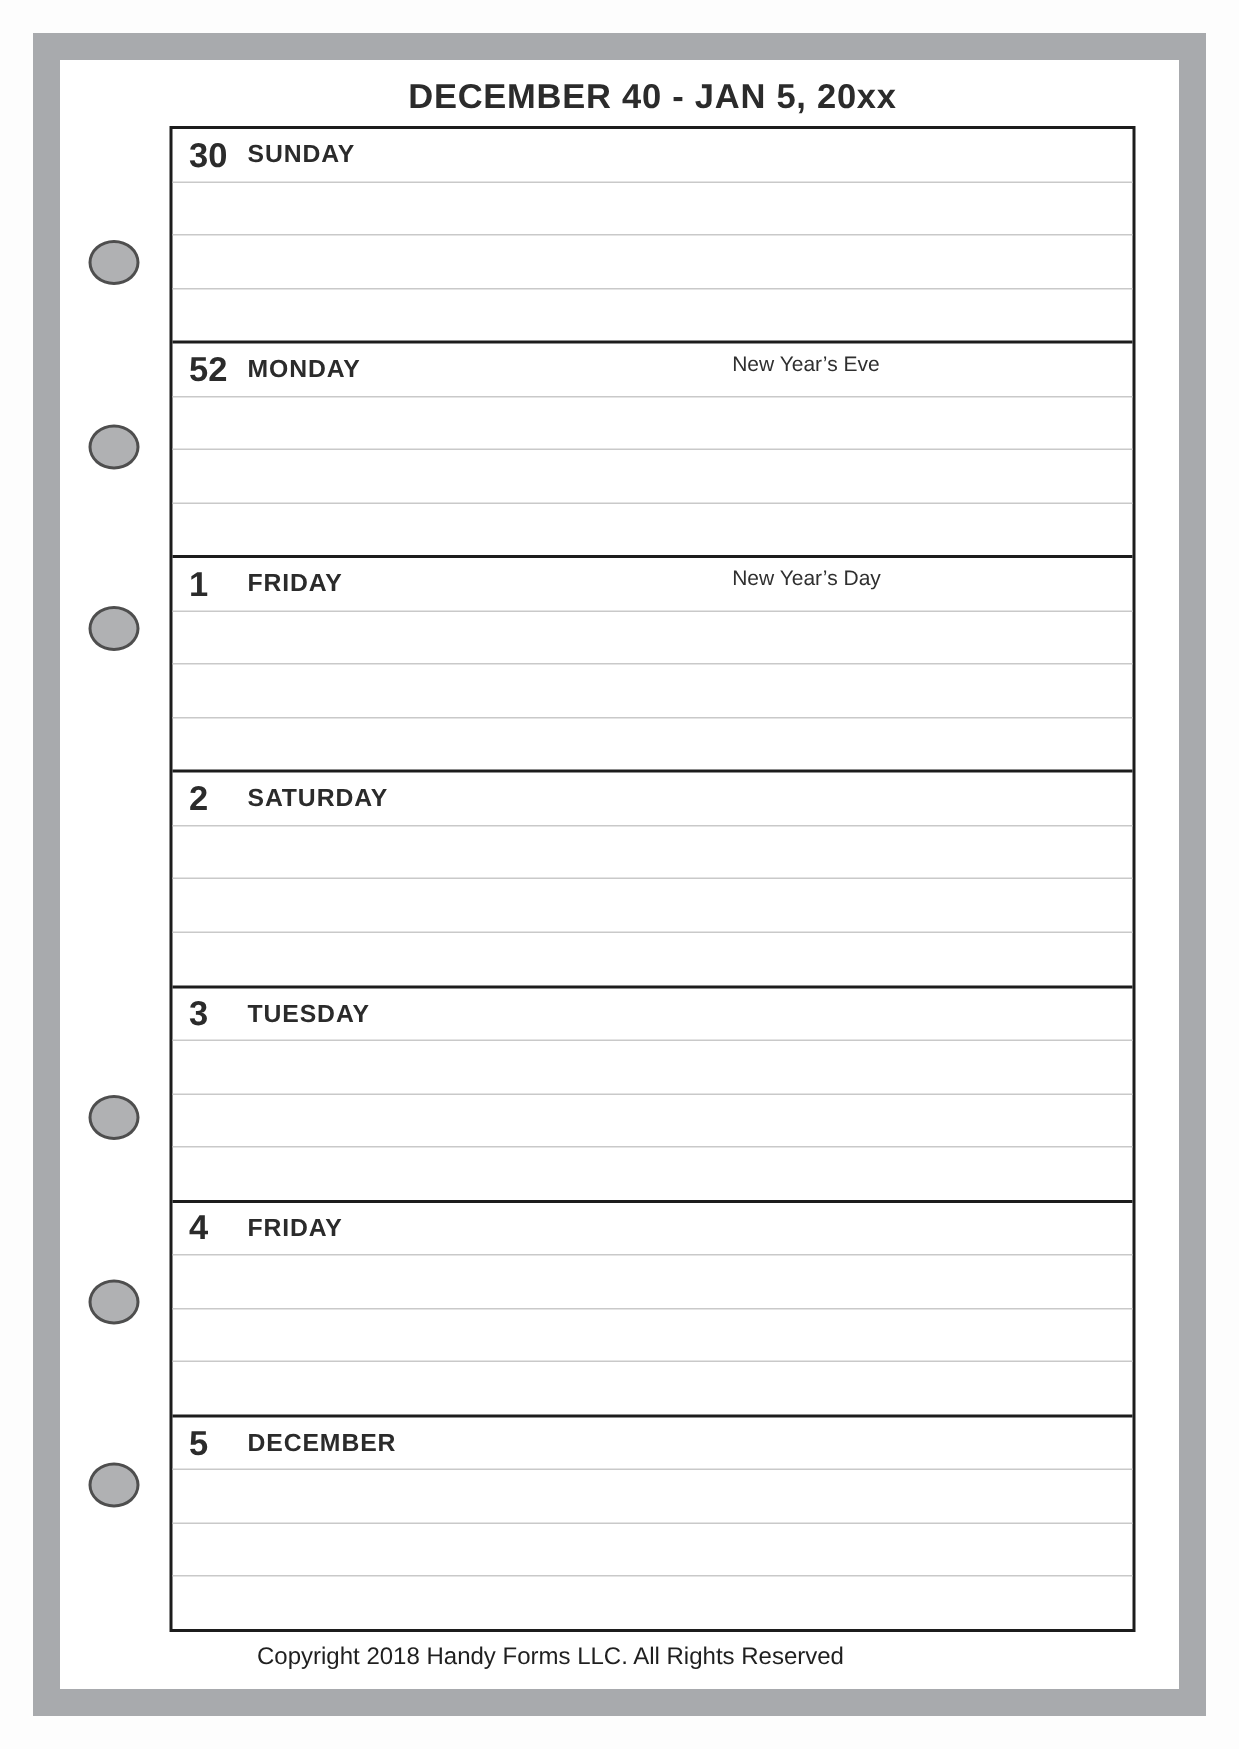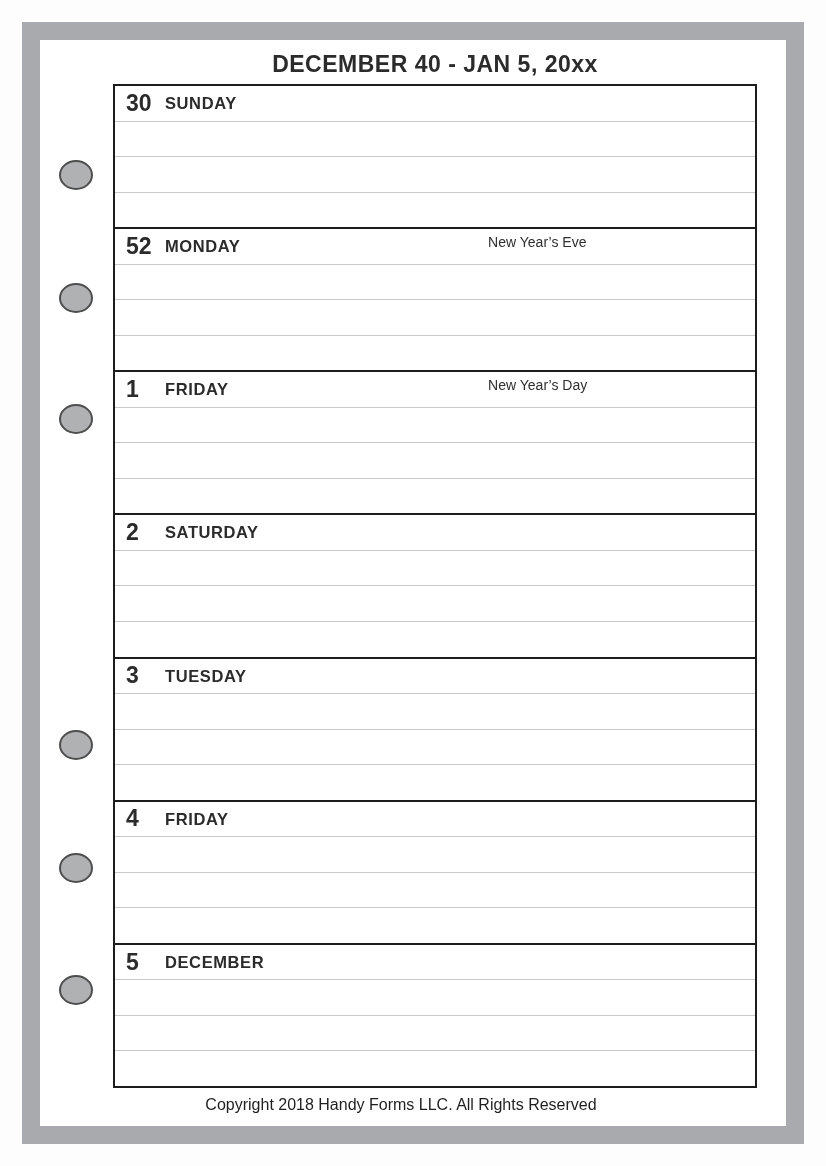--- a/index.html
+++ b/index.html
@@ -30,21 +30,21 @@
   .day-header{flex:1;display:flex;align-items:center;padding-left:11px;position:relative;}
   .day-num{font-size:23px;font-weight:bold;color:#2b2b2b;line-height:1;min-width:26px;}
   .day-name{font-size:16.5px;font-weight:bold;color:#2b2b2b;margin-left:13px;letter-spacing:.6px;line-height:1;text-align:right;}
   .day-note{
     position:absolute;left:58.3%;top:6px;font-size:14px;
     font-weight:normal;color:#2f2f2f;line-height:1;white-space:nowrap;
   }
   .day-line{flex:1;border-top:1px solid #c9c9c9;}
   .footer{
     position:absolute;left:0;top:1056px;width:654px;text-align:center;
-    font-size:16px;color:#1f1f1f;white-space:nowrap;padding-left:34px;
+    font-size:16px;color:#1f1f1f;white-space:nowrap;
   }
 </style>
 </head>
 <body>
 
 <div class="canvas">
   <div class="frame">
     <div class="page">
 
       <div class="hole" style="top:120px"></div>

